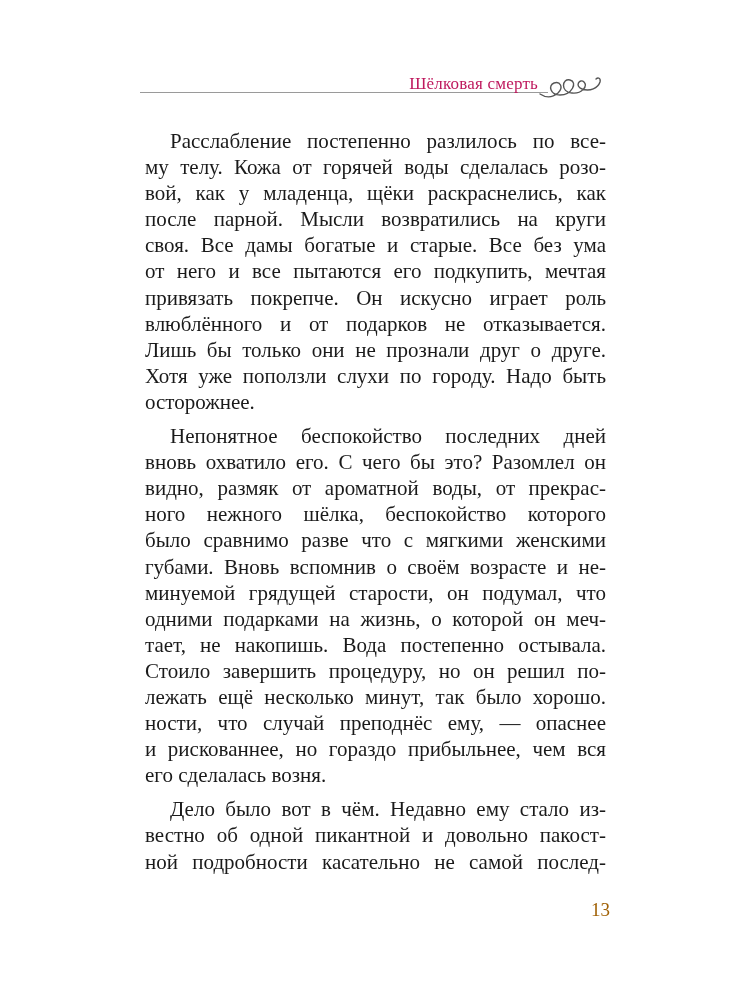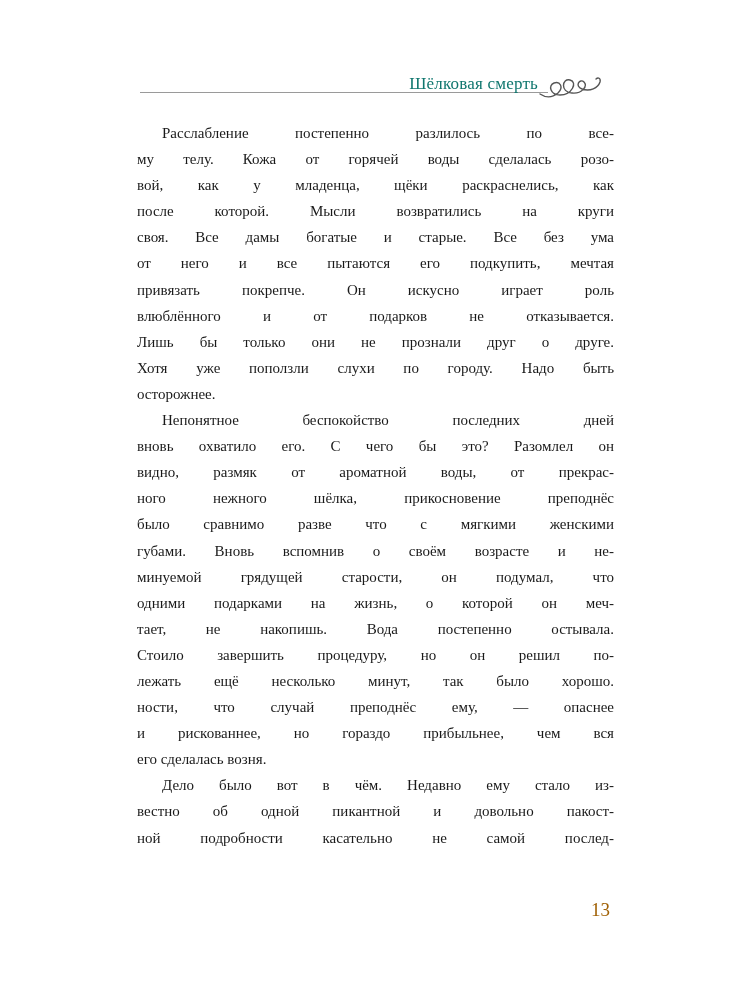--- a/index.html
+++ b/index.html
@@ -1,24 +1,24 @@
 <!DOCTYPE html>
 <html><head>
 <meta charset="utf-8">
 <style>
   html, body { margin: 0; padding: 0; background: #ffffff; }
   body { width: 750px; height: 1000px; position: relative; overflow: hidden;
          font-family: "Liberation Serif", "DejaVu Serif", serif; color: #1a1a1a; }
   .running-head { position: absolute; left: 140px; top: 72px; width: 470px; height: 30px; }
   .rule { position: absolute; left: 0; top: 20px; width: 408px; height: 1px; background: #9a9a9a; }
   .rh-title { position: absolute; right: 72px; top: 2px; font-size: 17px; letter-spacing: 0.2px;
-              color: #0f766e; white-space: nowrap; }
+              color: #be185d; white-space: nowrap; }
   .flourish { position: absolute; right: 0; top: 0; width: 72px; height: 30px; }
   .text-block { position: absolute; left: 137px; top: 120px; width: 477px; }
-  .para { margin: 0; font-size: 15px; line-height: 26.1px; text-align: justify;
+  .para { margin: 8px; font-size: 21px; line-height: 26.1px; text-align: justify;
           hyphens: manual; text-indent: 0; }
   .line { display: block; text-align: justify; text-align-last: justify; white-space: nowrap; height: 26.1px; }
   .line.last { text-align-last: left; }
   .line.indent { padding-left: 25px; }
   .folio { position: absolute; right: 140px; top: 899px; font-size: 19px; color: #a16207; }
 </style>
 </head>
 <body>
 
 <div class="running-head">
@@ -27,34 +27,34 @@
   <svg class="flourish" viewBox="0 0 72 30">
     <path d="M2 22 C 8 26, 14 26, 20 21 C 26 15, 22 9, 16 11 C 10 13, 12 23, 22 23 C 34 23, 40 10, 32 8 C 24 6, 22 20, 34 21 C 44 22, 50 14, 46 10 C 42 6, 36 14, 44 17 C 52 20, 60 16, 62 10 C 63 6, 60 5, 58 7" fill="none" stroke="#555" stroke-width="1.4" stroke-linecap="round"></path>
   </svg>
 </div>
 
 <div class="text-block">
   <p class="para">
     <span class="line indent" style="white-space: normal;">Расслабление постепенно разлилось по все-</span>
     <span class="line" style="white-space: normal; font-family: Liberation Serif, serif;">му телу. Кожа от горячей воды сделалась розо-</span>
     <span class="line" style="white-space: normal;">вой, как у младенца, щёки раскраснелись, как</span>
-    <span class="line" style="white-space: normal;">после которой. Мысли возвратились на круги</span>
+    <span class="line" style="white-space: normal;">после парной. Мысли возвратились на круги</span>
     <span class="line" style="white-space: normal;">своя. Все дамы богатые и старые. Все без ума</span>
     <span class="line" style="white-space: normal;">от него и все пытаются его подкупить, мечтая</span>
     <span class="line" style="white-space: normal;">привязать покрепче. Он искусно играет роль</span>
     <span class="line" style="white-space: normal;">влюблённого и от подарков не отказывается.</span>
     <span class="line" style="white-space: normal;">Лишь бы только они не прознали друг о друге.</span>
     <span class="line" style="white-space: normal;">Хотя уже поползли слухи по городу. Надо быть</span>
     <span class="line last">осторожнее.</span>
   </p>
   <p class="para">
     <span class="line indent" style="white-space: normal;">Непонятное беспокойство последних дней</span>
     <span class="line" style="white-space: normal;">вновь охватило его. С чего бы это? Разомлел он</span>
     <span class="line" style="white-space: normal;">видно, размяк от ароматной воды, от прекрас-</span>
-    <span class="line" style="white-space: normal;">ного нежного шёлка, прикосновение преподнёс</span>
+    <span class="line" style="white-space: normal;">ного нежного шёлка, беспокойство которого</span>
     <span class="line" style="white-space: normal;">было сравнимо разве что с мягкими женскими</span>
     <span class="line" style="white-space: normal;">губами. Вновь вспомнив о своём возрасте и не-</span>
     <span class="line" style="white-space: normal;">минуемой грядущей старости, он подумал, что</span>
     <span class="line" style="white-space: normal;">одними подарками на жизнь, о которой он меч-</span>
     <span class="line" style="white-space: normal;">тает, не накопишь. Вода постепенно остывала.</span>
     <span class="line" style="white-space: normal;">Стоило завершить процедуру, но он решил по-</span>
     <span class="line" style="white-space: normal;">лежать ещё несколько минут, так было хорошо.</span>
     <span class="line" style="white-space: normal;">ности, что случай преподнёс ему, — опаснее</span>
     <span class="line" style="white-space: normal;">и рискованнее, но гораздо прибыльнее, чем вся</span>
     <span class="line last">его сделалась возня.</span>

